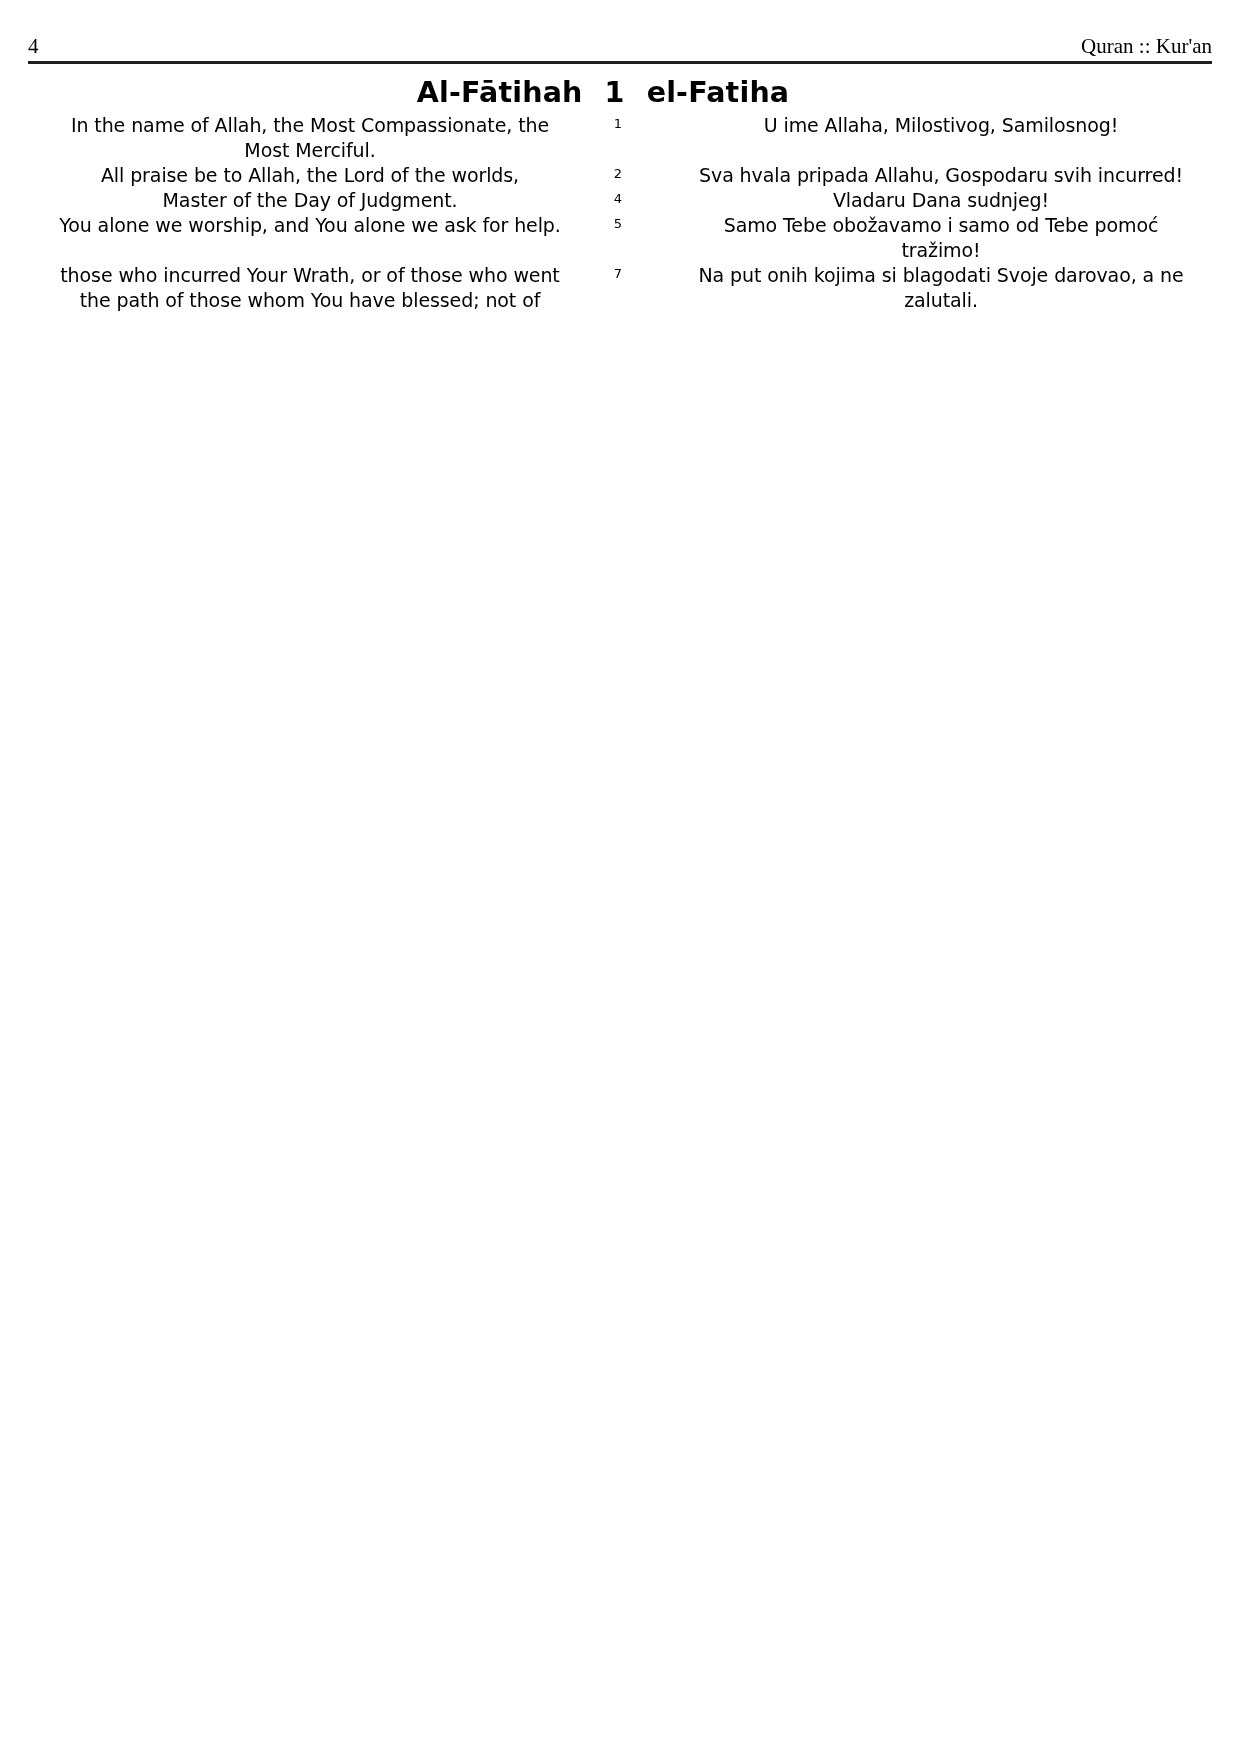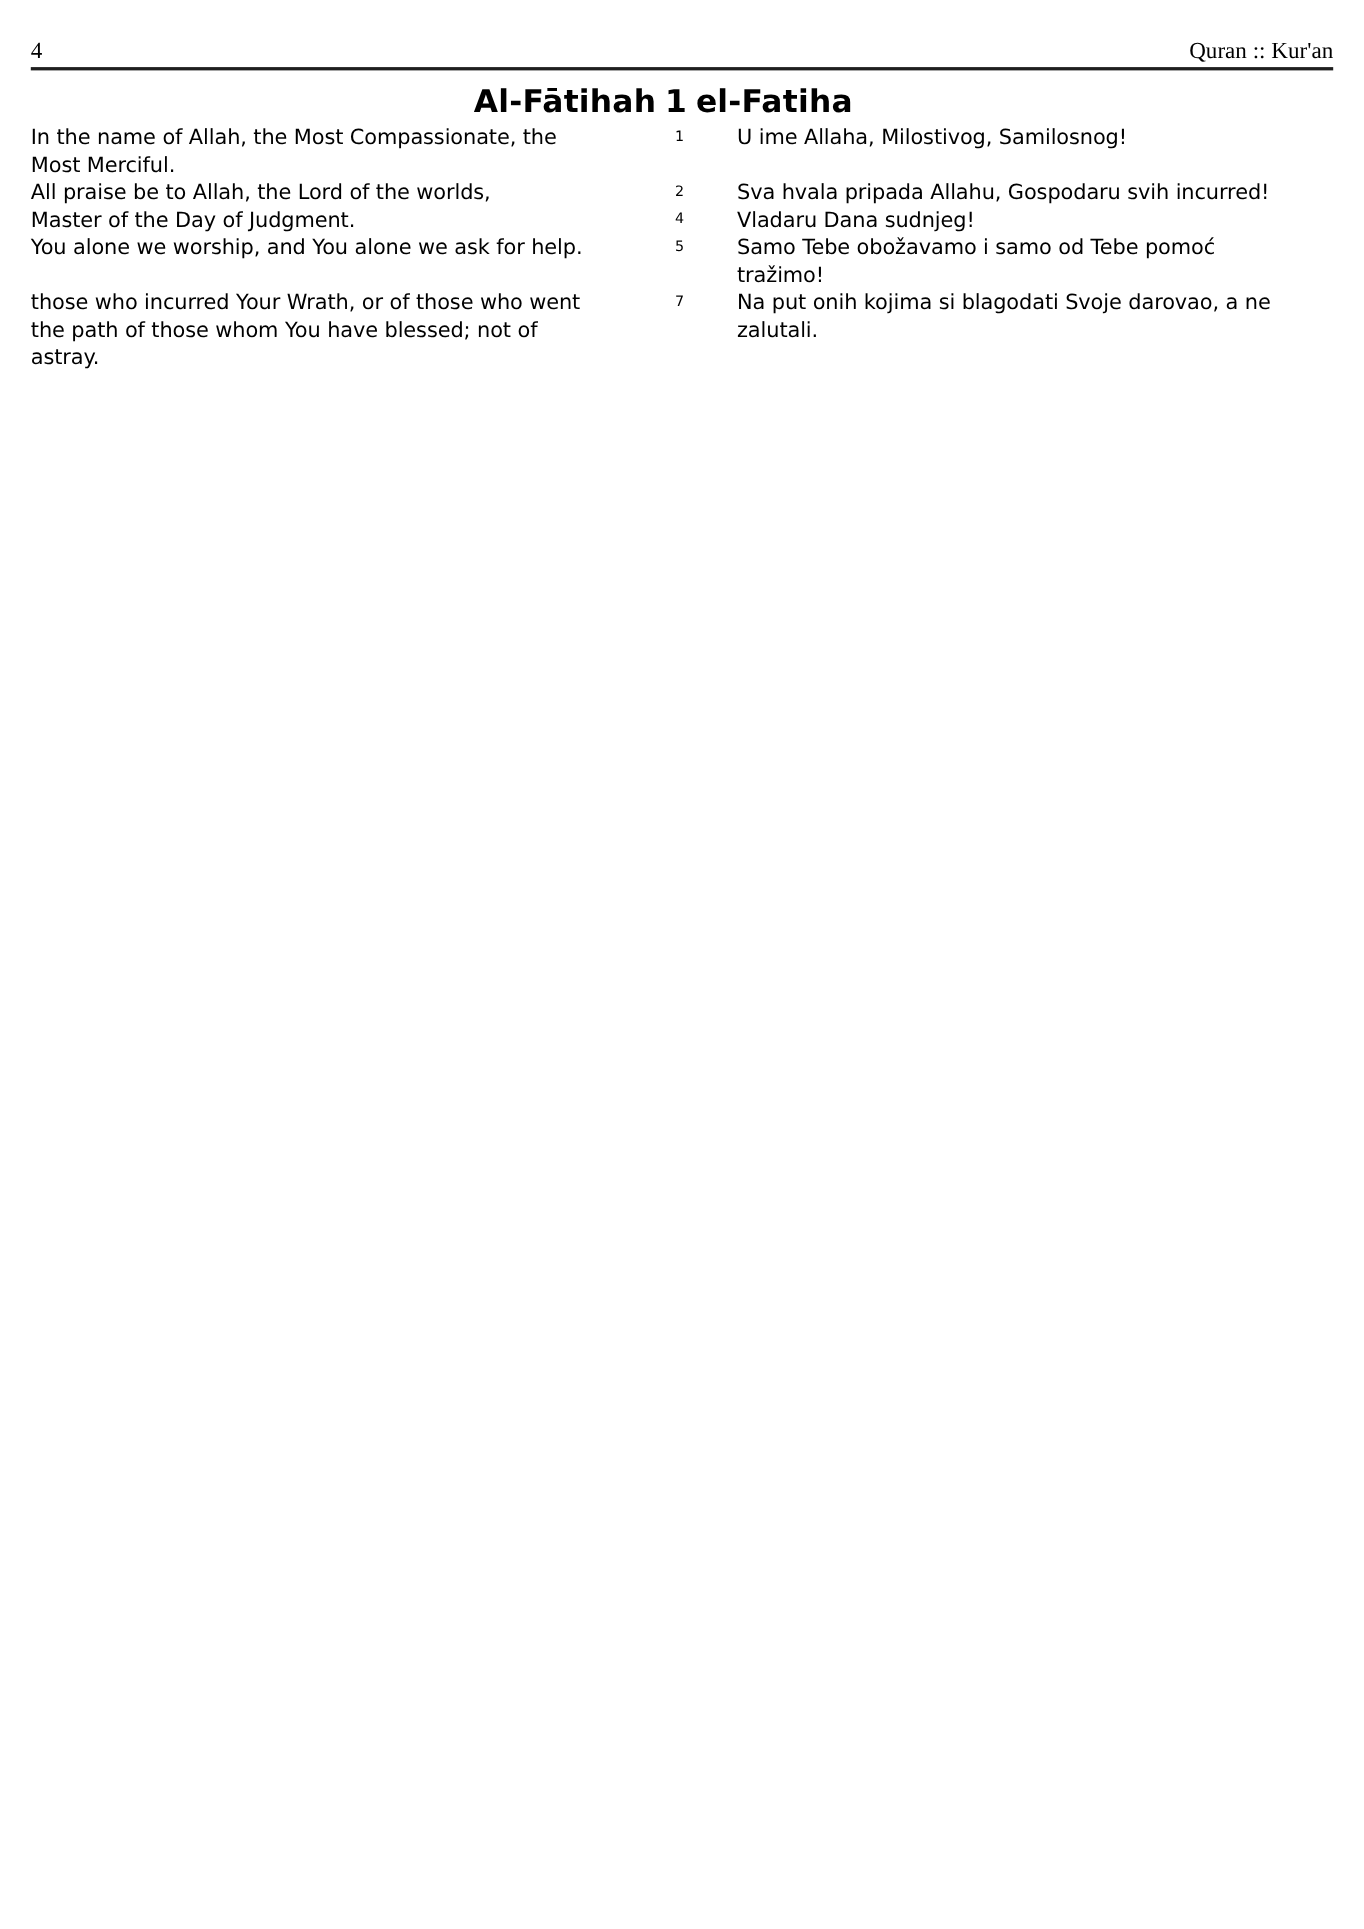--- a/index.html
+++ b/index.html
@@ -26,21 +26,21 @@
     box-sizing: border-box;
     padding-bottom: 3px;
   }
   .header-rule {
     height: 3px;
     background: #1f1f1f;
   }
   .section-title {
     display: flex;
     justify-content: center;
-    gap: 8px;
+    gap: 22px;
     font-weight: bold;
     font-size: 28.5px;
     line-height: 34px;
     margin-top: 12px;
     letter-spacing: 0.2px;
     transform: translateX(-17px);
   }
   .verses {
     margin-top: 3px;
   }
@@ -60,20 +60,21 @@
     font-size: 13px;
     line-height: 1;
     padding-top: 3px;
   }
   .v-bs { flex: 1; margin-left: 32px; }
   .line {
     font-size: 19px;
     line-height: 25px;
     white-space: nowrap;
     letter-spacing: -0.1px;
+    text-align: center;
   }
 </style>
 </head>
 <body>
 
 <div class="page">
 
   <div class="header">
     <span>4</span>
     <span>Quran :: Kur'an</span>
@@ -123,21 +124,20 @@
         <div class="v-num"><span class="sup">5</span></div>
         <div class="v-bs">
           <div class="line">Samo Tebe obožavamo i samo od Tebe pomoć</div>
           <div class="line">tražimo!</div>
         </div>
       </div>
       <div class="verse-row">
         <div class="v-en">
           <div class="line">those who incurred Your Wrath, or of those who went</div>
           <div class="line">the path of those whom You have blessed; not of</div>
-          <div class="line">astray.</div>
         </div>
         <div class="v-num"><span class="sup">7</span></div>
         <div class="v-bs">
           <div class="line">Na put onih kojima si blagodati Svoje darovao, a ne</div>
           <div class="line">zalutali.</div>
         </div>
       </div>
     </div>
 
 </div>

